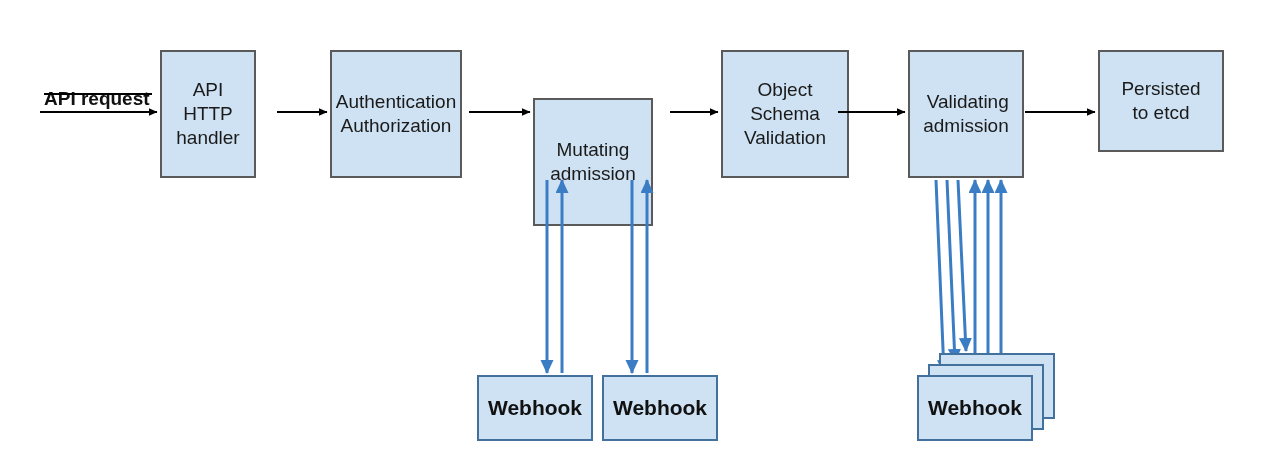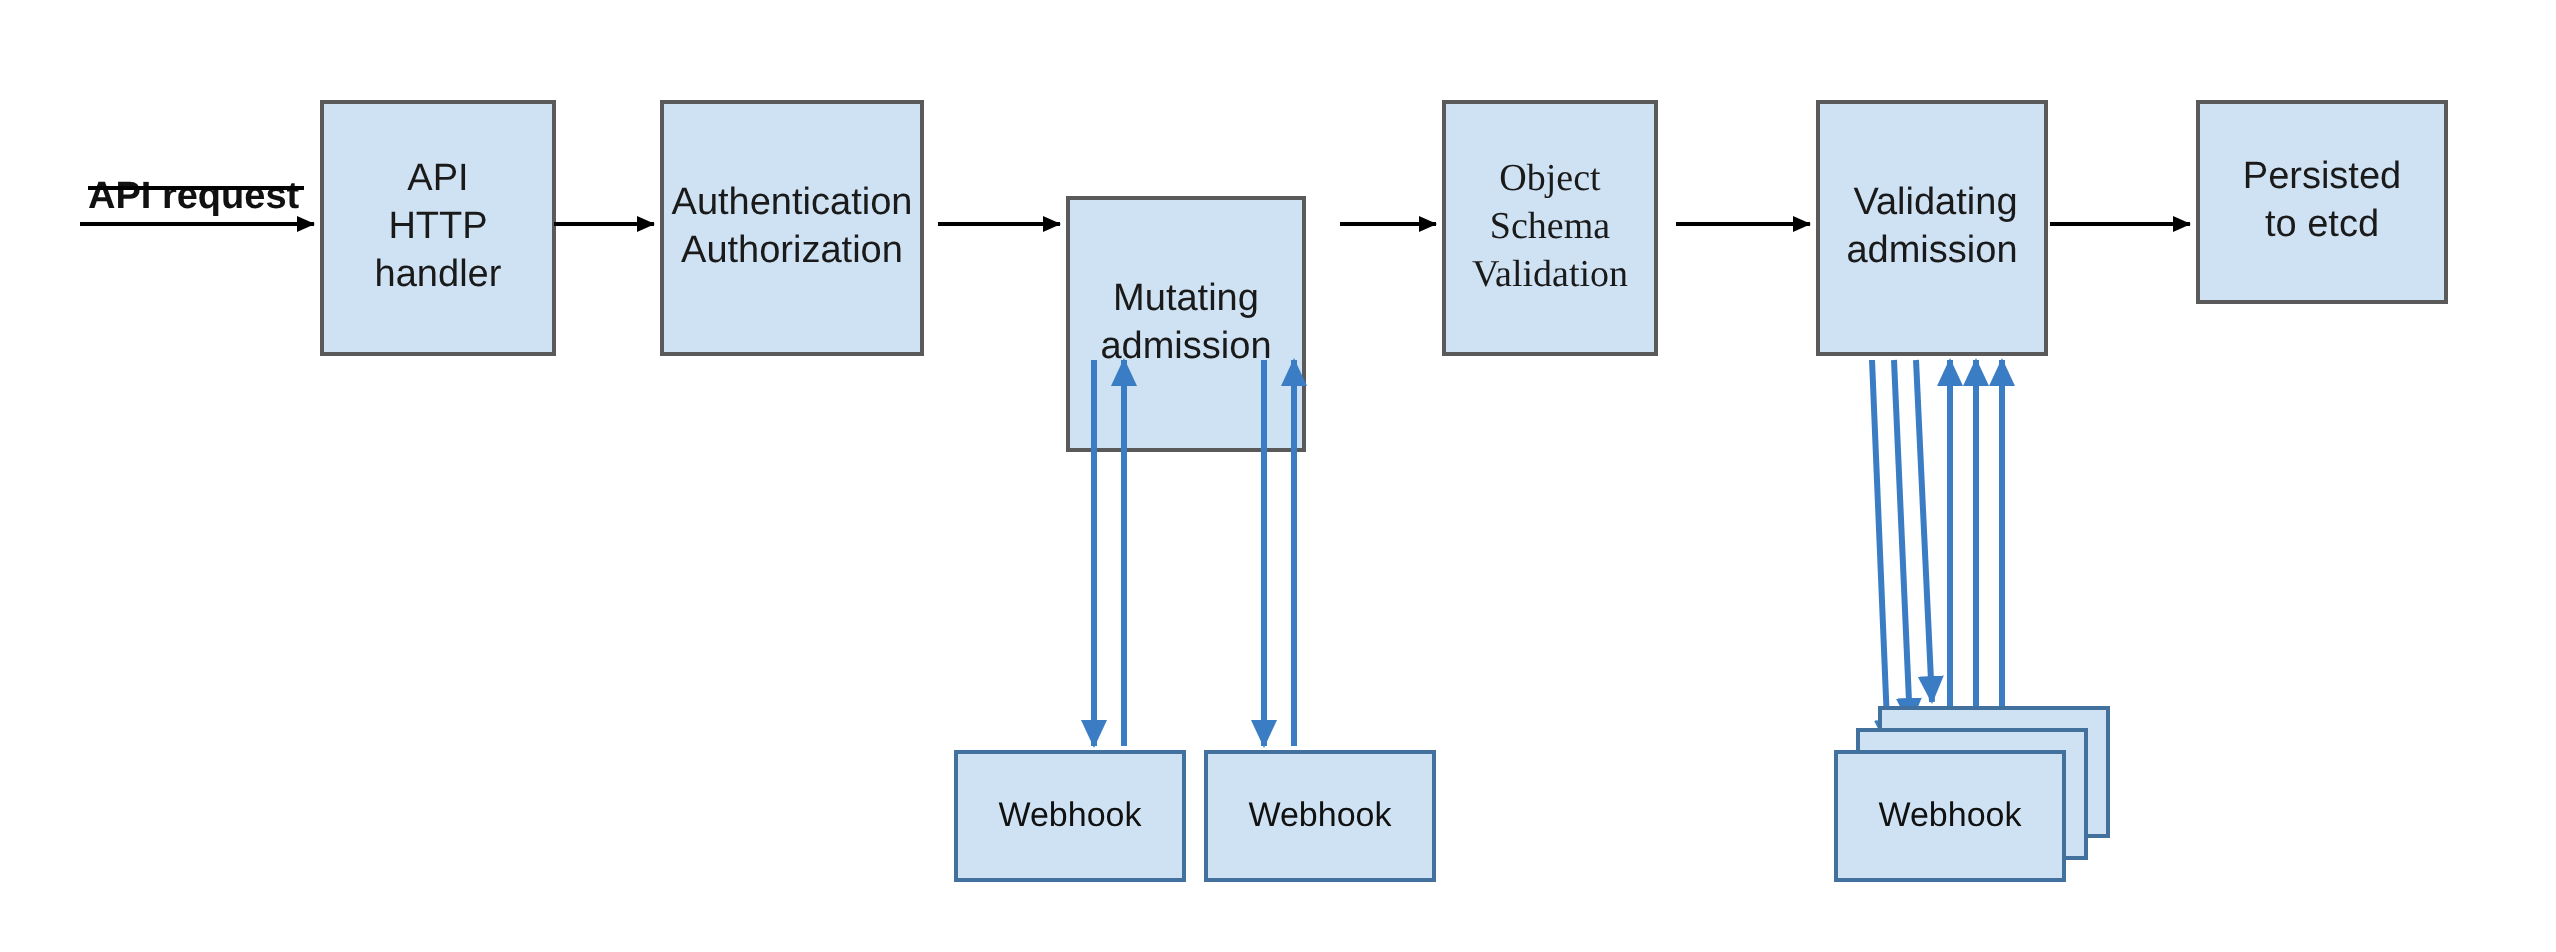--- a/index.html
+++ b/index.html
@@ -36,22 +36,22 @@
   .webhook-box {
     position: absolute;
     box-sizing: border-box;
     background: #cfe2f3;
     border: 2px solid #41719c;
     display: flex;
     align-items: center;
     justify-content: center;
     text-align: center;
     color: #111111;
-    font-size: 17px;
-    font-weight: normal;
+    font-size: 21px;
+    font-weight: bold;
     font-family: "Liberation Sans", sans-serif;
   }
   .webhook-box.ghost {
     background: #cfe2f3;
   }
   .entry-label {
     position: absolute;
     font-size: 19px;
     color: #111111;
     font-weight: bold;
@@ -68,28 +68,28 @@
   }
 </style>
 </head>
 <body>
 
 <div id="canvas">
 
   <div class="entry-label" id="entry-label" style="left: 44px; top: 88px;">API request</div>
 
   <div id="boxes-layer">
-      <div class="stage-box" style="left: 160px; top: 50px; width: 118px; height: 128px;">API
+      <div class="stage-box" style="left: 160px; top: 50px; width: 96px; height: 128px;">API
 HTTP
 handler</div>
       <div class="stage-box" style="left: 330px; top: 50px; width: 132px; height: 128px;">Authentication
 Authorization</div>
       <div class="stage-box" style="left: 533px; top: 50px; width: 120px; height: 128px; margin-top: 48px;">Mutating
 admission</div>
-      <div class="stage-box" style="left: 721px; top: 50px; width: 108px; height: 128px; font-family: Liberation Serif, serif;">Object
+      <div class="stage-box" style="left: 721px; top: 50px; width: 128px; height: 128px;">Object
 Schema
 Validation</div>
       <div class="stage-box" style="left: 908px; top: 50px; width: 116px; height: 128px; text-align: right;">Validating
 admission</div>
       <div class="stage-box" style="left: 1098px; top: 50px; width: 126px; height: 102px;">Persisted
 to etcd</div>
       <div class="webhook-box" style="left: 477px; top: 375px; width: 116px; height: 66px; z-index: 10;">Webhook</div>
       <div class="webhook-box" style="left: 602px; top: 375px; width: 116px; height: 66px; z-index: 11;">Webhook</div>
       <div class="webhook-box ghost" style="left: 939px; top: 353px; width: 116px; height: 66px; z-index: 12;"></div>
       <div class="webhook-box ghost" style="left: 928px; top: 364px; width: 116px; height: 66px; z-index: 13;"></div>

